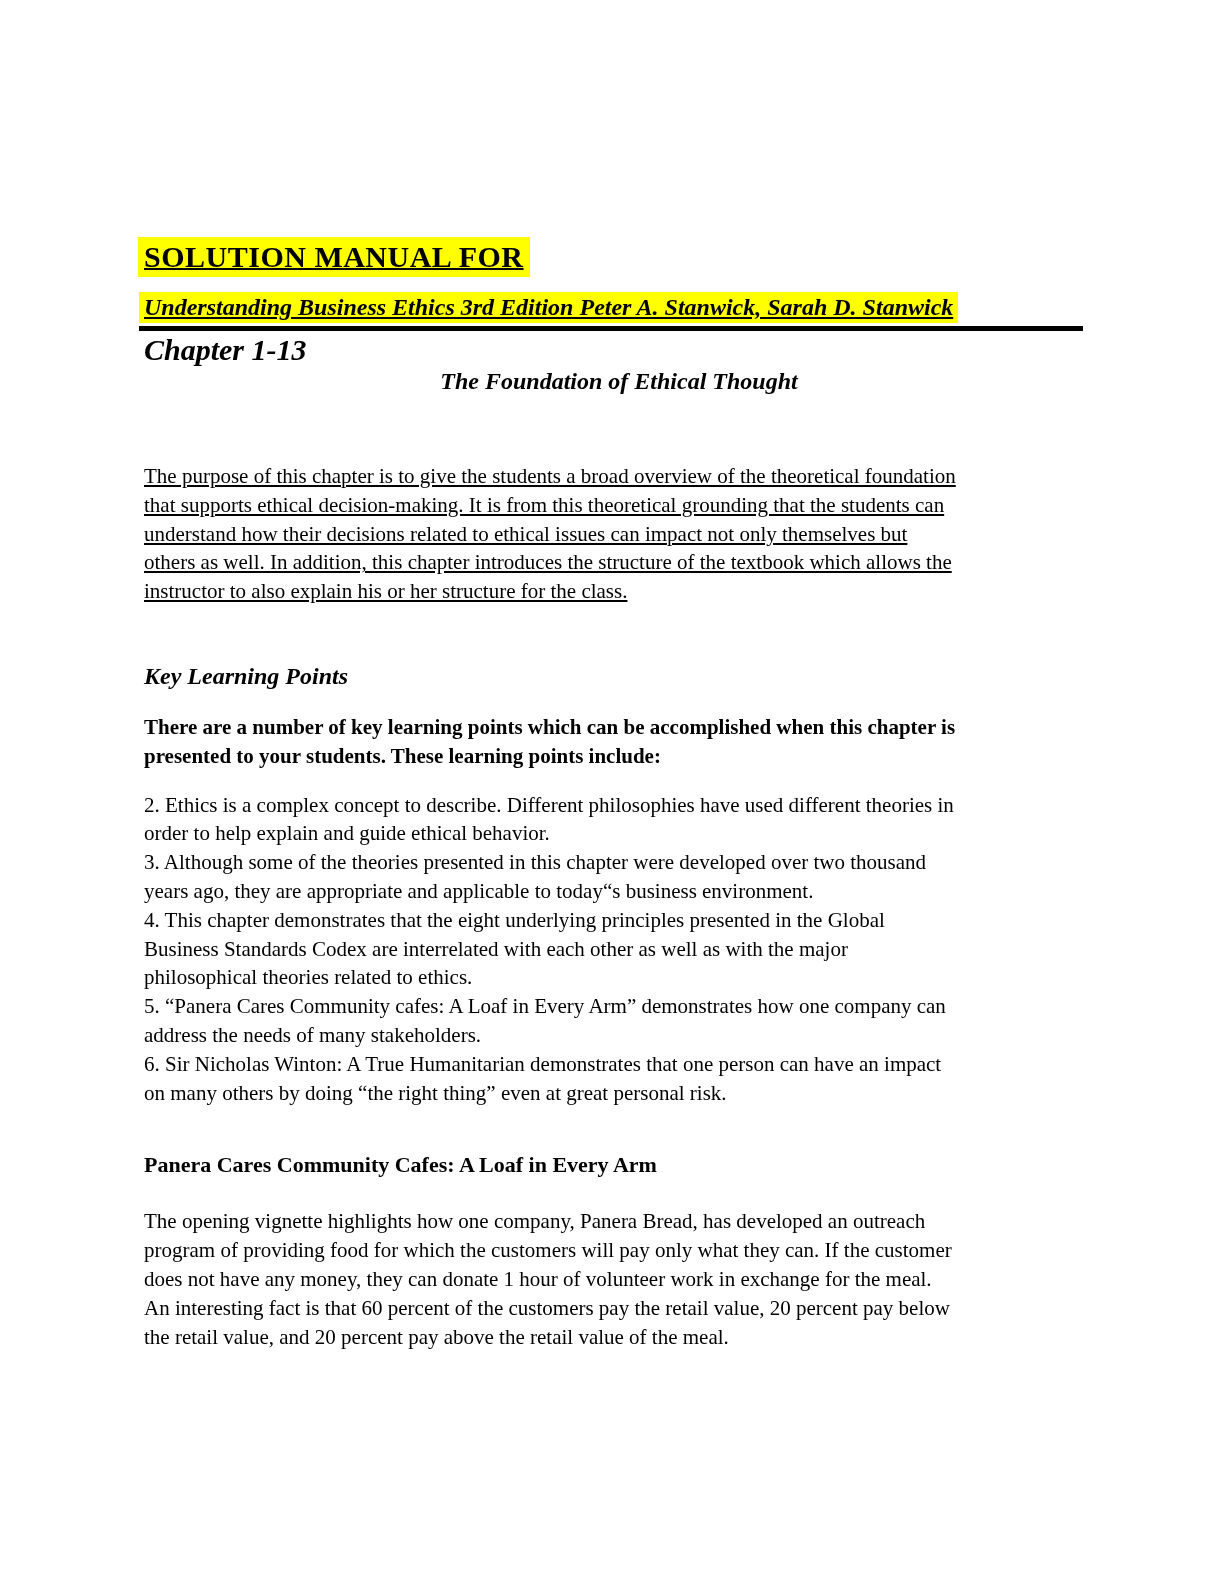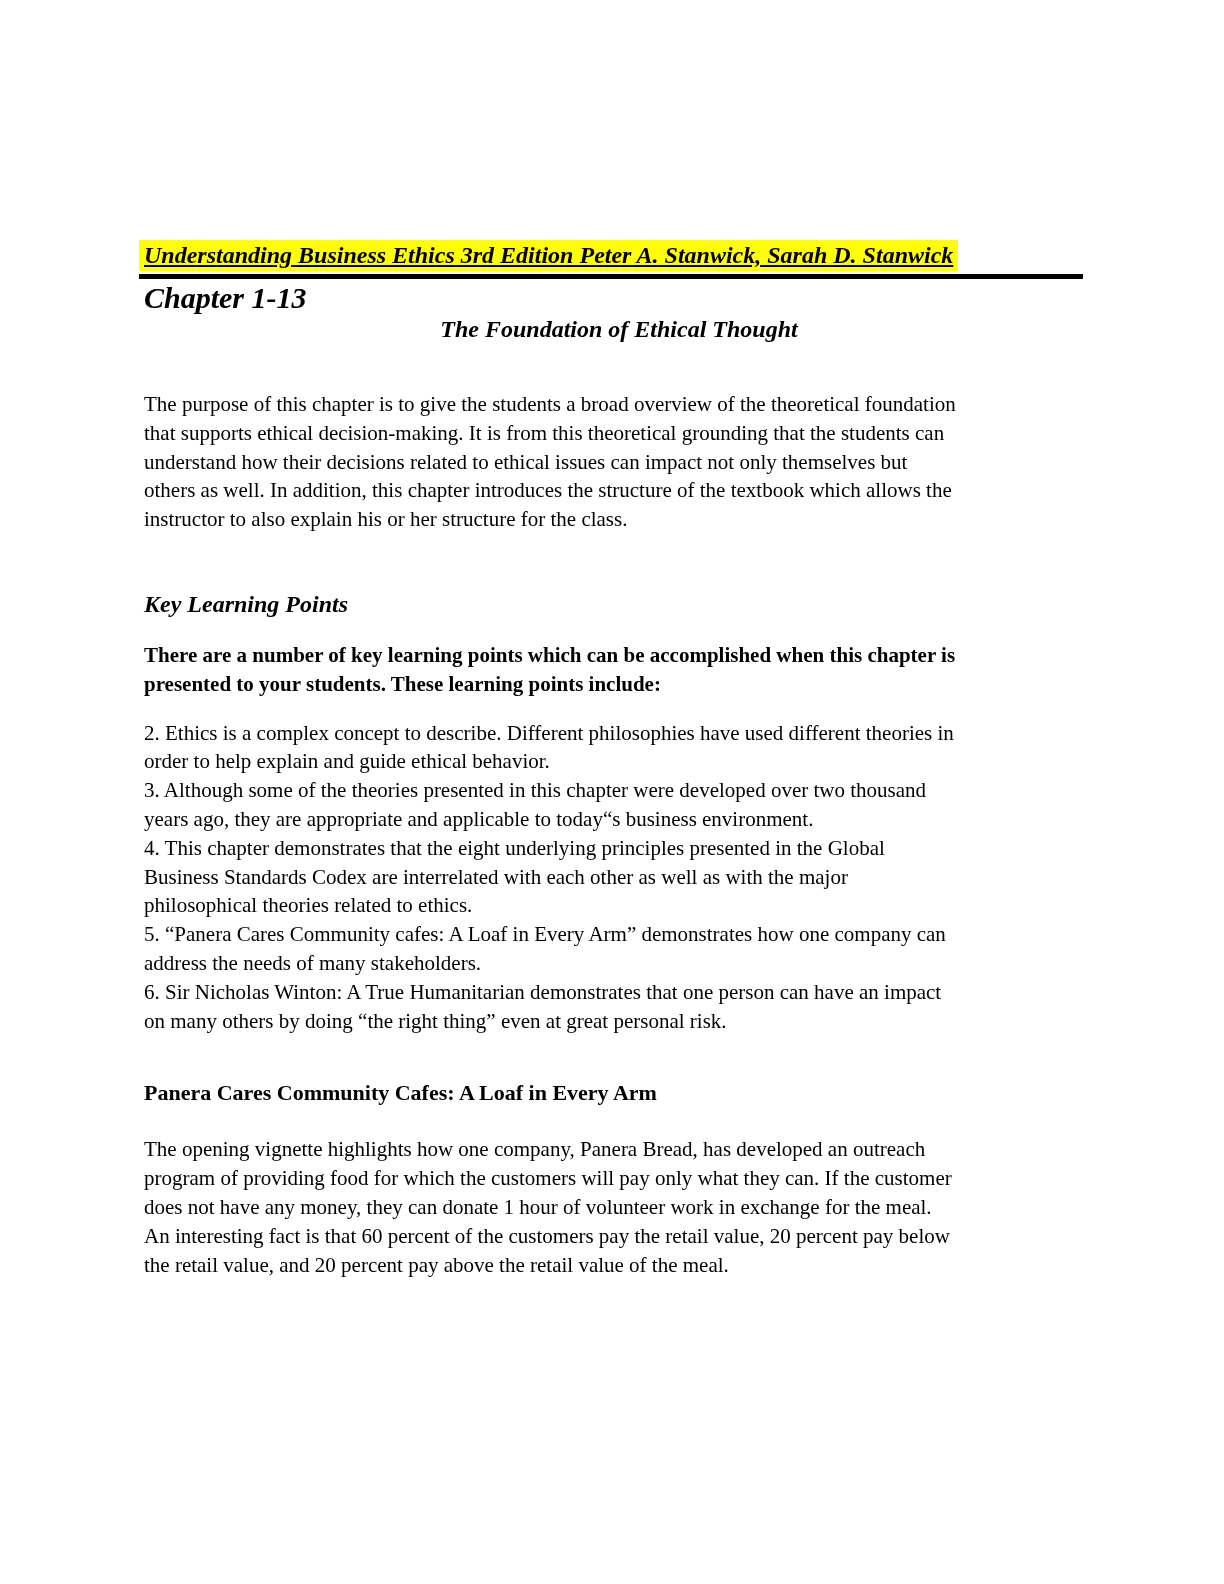--- a/index.html
+++ b/index.html
@@ -21,21 +21,21 @@
     font-size: 30px;
     font-weight: bold;
     line-height: 40px;
     background: #ffff00;
     text-decoration: underline;
     text-decoration-thickness: 2px;
     padding: 0 6px;
     margin-left: -6px;
     letter-spacing: 0.5px;
   }
-  .h2-wrap { line-height: 31px; margin-top: 3px; }
+  .h2-wrap { line-height: 31px; margin-top: 10px; }
   .title2 {
     display: inline-block;
     font-size: 24px;
     font-weight: bold;
     font-style: italic;
     line-height: 31px;
     background: #ffff00;
     text-decoration: underline;
     padding: 0 5px;
     margin-left: -5px;
@@ -61,21 +61,21 @@
     font-style: italic;
     line-height: 30px;
     margin-top: 1px;
   }
   .body {
     font-size: 21px;
     line-height: 28.8px;
     white-space: pre-line;
     margin: 0;
   }
-  .intro { margin-top: 46px; }
+  .intro { margin-top: 66px; text-decoration: underline; }
   .klp-heading {
     font-size: 24px;
     font-weight: bold;
     font-style: italic;
     line-height: 29px;
     margin: 56px 0 0 0;
   }
   .klp-intro { margin-top: 22px; font-weight: bold; }
   .points { margin-top: 20px; }
   .panera-heading {
@@ -84,20 +84,23 @@
     line-height: 29px;
     margin: 43px 0 0 0;
   }
   .panera-para { margin-top: 28px; }
 </style>
 </head>
 <body>
 
 <div class="page">
 
+  <div class="h1-wrap">
+    <span class="title1">SOLUTION MANUAL FOR</span>
+  </div>
 
   <div class="h2-wrap">
     <span class="title2">Understanding Business Ethics 3rd Edition Peter A. Stanwick, Sarah D. Stanwick</span>
   </div>
 
   <div class="rule"></div>
 
   <div class="chapter-range">Chapter 1-13</div>
 
   <div class="chapter-head">

